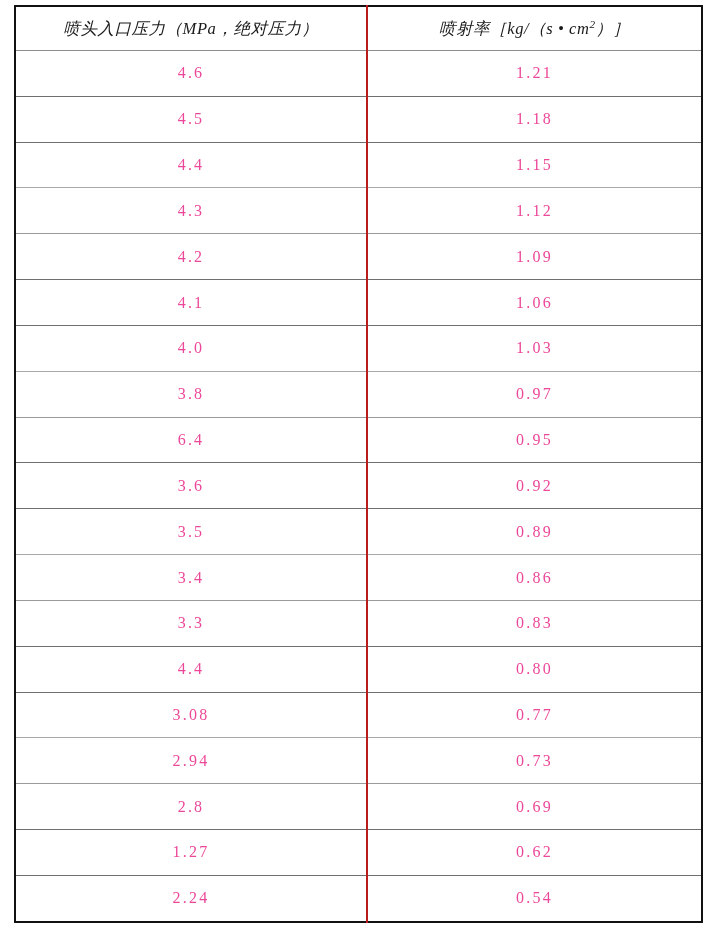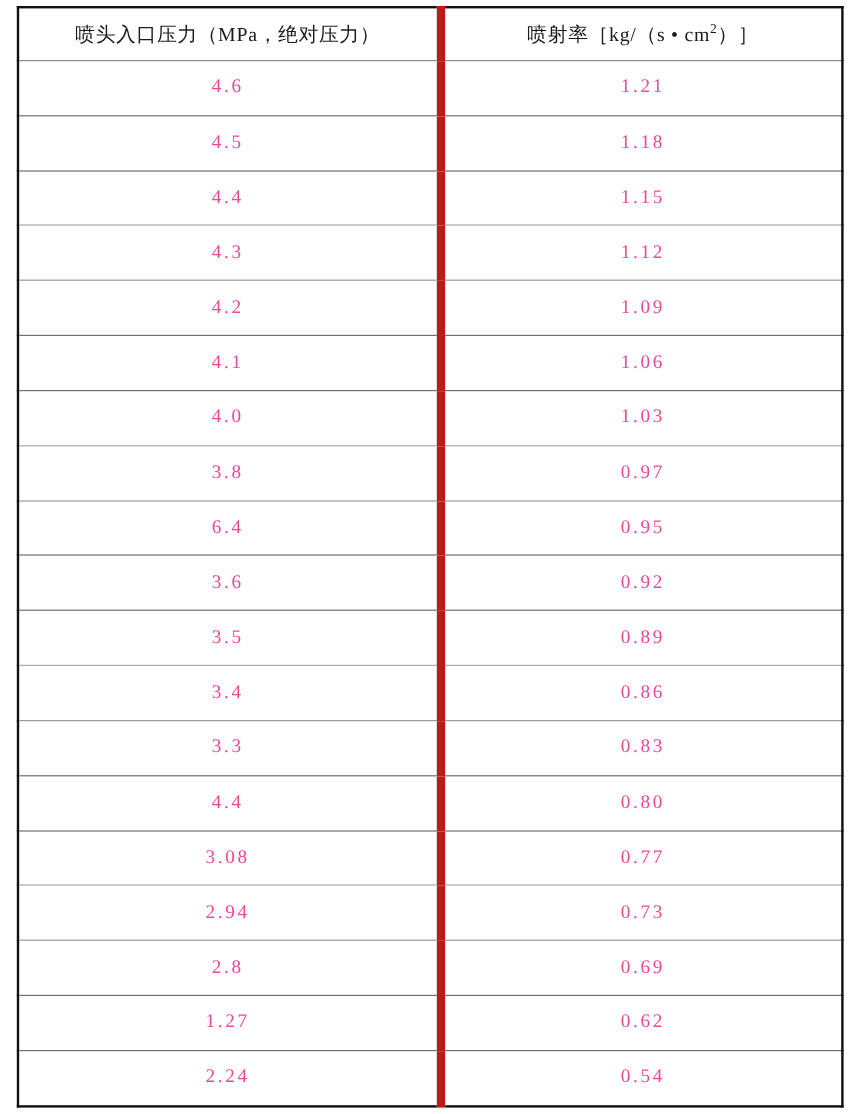--- a/index.html
+++ b/index.html
@@ -36,39 +36,40 @@
 
   table.spec-table col.col-pressure { width: 352px; }
   table.spec-table col.col-rate { width: 335px; }
 
   table.spec-table th,
   table.spec-table td {
     padding: 0;
     margin: 0;
     text-align: center;
     vertical-align: middle;
-    border-left: 7px solid #b91c1c;
+    border-left: 2px solid #b91c1c;
     border-right: 1px solid #4a4a4a;
     background: #ffffff;
   }
   table.spec-table th:first-child,
   table.spec-table td:first-child {
     border-left: none;
   }
   table.spec-table th:last-child,
   table.spec-table td:last-child {
     border-right: none;
   }
 
   thead th {
     height: 43px;
     border-bottom: 1px solid #8d8d8d;
     font-weight: normal;
     font-size: 16.5px;
     letter-spacing: 0.5px;
+    font-style: italic;
   }
 
   thead th .hdr-cn {
     font-family: "DejaVu Serif", "Liberation Serif", serif;
   }
   thead th .hdr-latin {
     font-family: "Liberation Serif", "DejaVu Serif", serif;
     letter-spacing: 0.6px;
   }
 

